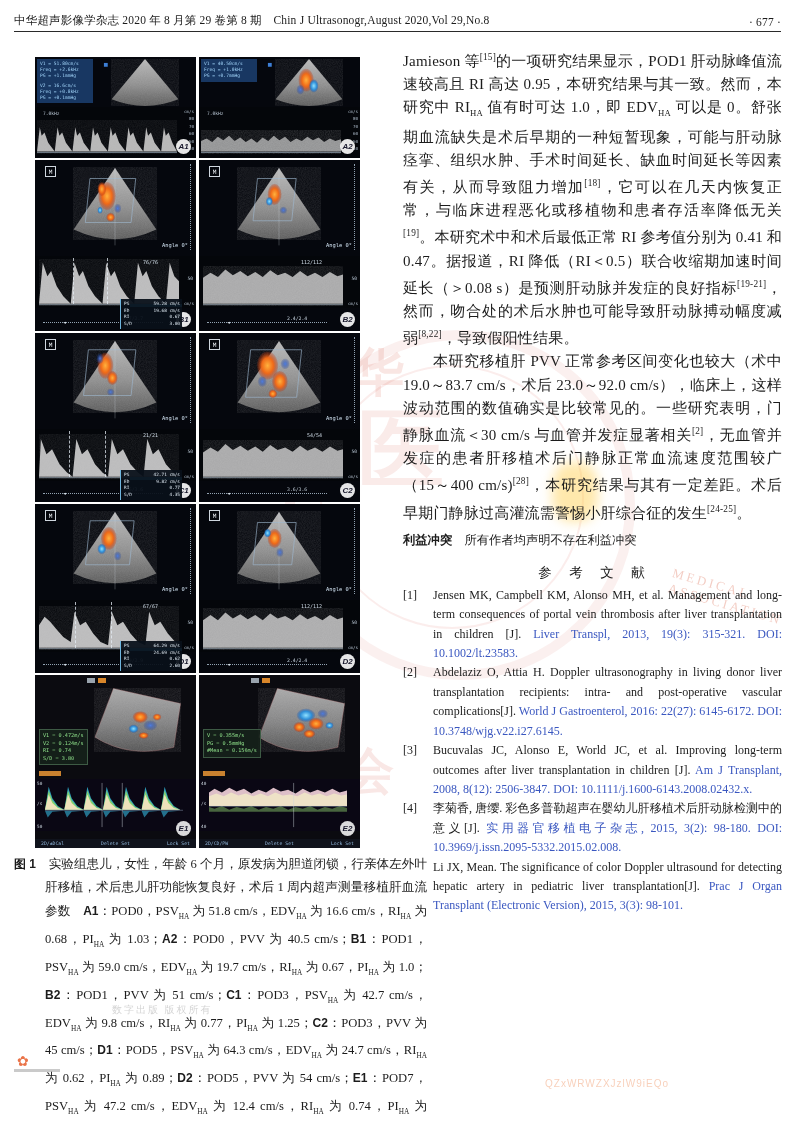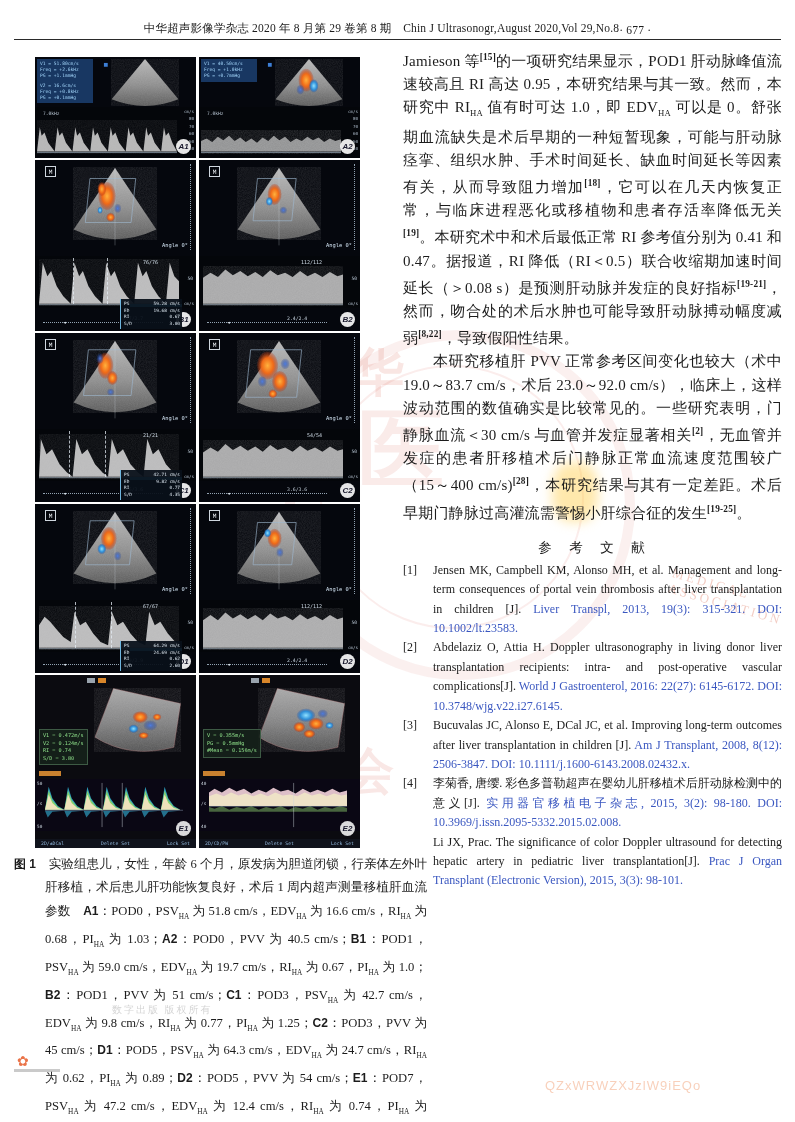--- a/index.html
+++ b/index.html
@@ -1,20 +1,20 @@
 <!DOCTYPE html>
 <html><head>
 <meta charset="utf-8">
 <style>
   html,body{margin:0;padding:0;background:#e8e8e8;}
   .page{position:relative;width:795px;height:1122px;background:#ffffff;overflow:hidden;
         font-family:"Liberation Serif","DejaVu Serif",serif;color:#1c1c1c;}
   
-  .hdr{position:absolute;left:14px;top:16px;width:767px;height:24px;
-       border-bottom:1.6px solid #2a2a2a;display:flex;justify-content:center;align-items:flex-end;
+  .hdr{position:absolute;left:14px;top:8px;width:767px;height:24px;
+       border-bottom:1.6px solid #2a2a2a;display:flex;justify-content:space-between;align-items:flex-end;
        font-size:11.5px;letter-spacing:.2px;padding-bottom:3px;box-sizing:border-box;}
   .hdr .left{white-space:nowrap;}
   .hdr .pg{font-size:11.5px;margin-top:14px;}
   
   .fig{position:absolute;left:35px;top:57px;width:325px;display:grid;
        grid-template-columns:161px 161px;grid-template-rows:101px 171px 169px 169px 173px;gap:2px 3px;}
   .p{position:relative;background:#05070d;overflow:hidden;font-family:"DejaVu Sans Mono","Liberation Mono",monospace;}
   .badge{position:absolute;right:5px;bottom:4px;width:15px;height:15px;border-radius:50%;
          background:rgba(250,250,250,.92);color:#1a1a2e;font:bold 8px/15px "Liberation Sans",sans-serif;
          text-align:center;font-style:italic;}
@@ -59,42 +59,42 @@
   .waveE{position:absolute;left:10px;top:2px;width:138px;height:48px;}
   .esc{position:absolute;color:#cbd5de;font-size:4.4px;left:2px;}
   .esc.t{top:2px;} .esc.m{top:22px;} .esc.b{bottom:2px;}
   .ebar{position:absolute;left:0;bottom:0;width:100%;height:9px;background:#10131c;color:#8fb4d8;
         font-size:4.8px;display:flex;justify-content:space-between;padding:1.5px 6px;box-sizing:border-box;z-index:2;}
   .badge.eb{background:rgba(255,255,255,.85);}
   
   .cap{position:absolute;left:14px;top:853px;width:382px;font-size:12.6px;line-height:23.4px;
        text-align:justify;padding-left:31px;text-indent:-31px;box-sizing:content-box;}
   .cap b{font-family:"Liberation Sans",sans-serif;font-size:12px;}
-  sub{font-size:.58em;} sup{font-size:.62em;font-weight:bold;}
+  sub{font-size:.58em;} sup{font-size:.62em;}
   
   .col{position:absolute;left:403px;top:46px;width:379px;}
   .col p{margin:0;font-size:15px;line-height:23.2px;text-align:justify;letter-spacing:.2px;}
   .col p.ind{text-indent:2em;}
   .coi{margin-top:6px;font-size:12.3px;line-height:19px;}
   .coi b{font-family:"Liberation Sans",sans-serif;}
   .refhead{margin:14px 0 4px 0;text-align:center;font-weight:normal;font-size:13.5px;letter-spacing:2px;}
   .refs{font-size:12px;line-height:19.4px;}
   .ref{display:flex;margin:0;}
   .ref .num{width:30px;flex:none;}
   .ref .body{flex:1;text-align:justify;font-family:Liberation Serif, serif;}
   .ref .cite{color:#3a57c0;}
   .ref.cont .num{visibility:hidden;}
   
   .wm{position:absolute;pointer-events:none;}
   .wm-circle{left:285px;top:330px;width:330px;height:330px;border:10px solid rgba(210,60,45,.08);border-radius:50%;}
   .wm-circle2{left:320px;top:365px;width:260px;height:260px;border:2px solid rgba(210,60,45,.09);border-radius:50%;}
   .wm-char{color:rgba(205,60,40,.13);font-weight:bold;}
   .wm-yellow{left:552px;top:462px;width:46px;height:60px;background:rgba(255,205,70,.45);filter:blur(6px);border-radius:40%;}
   .wm-arc{left:668px;top:582px;color:rgba(215,90,60,.30);font-size:13px;letter-spacing:3px;transform:rotate(16deg);font-family:"Liberation Serif",serif;}
-  .wm-str{left:545px;top:1078px;color:rgba(235,120,60,.35);font-size:13px;letter-spacing:1px;font-family:"Liberation Sans",sans-serif;}
+  .wm-str{left:545px;top:1078px;color:rgba(235,120,60,.35);font-size:10px;letter-spacing:1px;font-family:"Liberation Sans",sans-serif;}
   .wm-flower{left:17px;top:1053px;color:rgba(230,90,40,.85);font-size:14px;}
   .wm-flower-sub{left:14px;top:1069px;width:46px;height:3px;background:rgba(150,150,150,.5);}
   .wm-gray{left:112px;top:1003px;color:rgba(160,160,160,.45);font-size:10px;letter-spacing:2px;}
 </style>
 </head>
 <body>
 
 <div class="page">
 
   <svg width="0" height="0" style="position:absolute">
@@ -537,39 +537,42 @@
         <span>Lock Set</span>
       </div>
       <div class="badge eb" style="bottom:12px">E2</div>
     </div>
   </div>
 
   <div class="cap"><b>图 1</b>　实验组患儿，女性，年龄 6 个月，原发病为胆道闭锁，行亲体左外叶肝移植，术后患儿肝功能恢复良好，术后 1 周内超声测量移植肝血流参数　<b>A1</b>：POD0，PSV<sub>HA</sub> 为 51.8 cm/s，EDV<sub>HA</sub> 为 16.6 cm/s，RI<sub>HA</sub> 为 0.68，PI<sub>HA</sub> 为 1.03；<b>A2</b>：POD0，PVV 为 40.5 cm/s；<b>B1</b>：POD1，PSV<sub>HA</sub> 为 59.0 cm/s，EDV<sub>HA</sub> 为 19.7 cm/s，RI<sub>HA</sub> 为 0.67，PI<sub>HA</sub> 为 1.0；<b>B2</b>：POD1，PVV 为 51 cm/s；<b>C1</b>：POD3，PSV<sub>HA</sub> 为 42.7 cm/s，EDV<sub>HA</sub> 为 9.8 cm/s，RI<sub>HA</sub> 为 0.77，PI<sub>HA</sub> 为 1.25；<b>C2</b>：POD3，PVV 为 45 cm/s；<b>D1</b>：POD5，PSV<sub>HA</sub> 为 64.3 cm/s，EDV<sub>HA</sub> 为 24.7 cm/s，RI<sub>HA</sub> 为 0.62，PI<sub>HA</sub> 为 0.89；<b>D2</b>：POD5，PVV 为 54 cm/s；<b>E1</b>：POD7，PSV<sub>HA</sub> 为 47.2 cm/s，EDV<sub>HA</sub> 为 12.4 cm/s，RI<sub>HA</sub> 为 0.74，PI<sub>HA</sub> 为 1.17；：POD7，PVV 为 35.5 cm/s</div>
 
   <div class="col">
     <p>Jamieson 等<sup>[15]</sup>的一项研究结果显示，POD1 肝动脉峰值流速较高且 RI 高达 0.95，本研究结果与其一致。然而，本研究中 RI<sub>HA</sub> 值有时可达 1.0，即 EDV<sub>HA</sub> 可以是 0。舒张期血流缺失是术后早期的一种短暂现象，可能与肝动脉痉挛、组织水肿、手术时间延长、缺血时间延长等因素有关，从而导致阻力增加<sup>[18]</sup>，它可以在几天内恢复正常，与临床进程恶化或移植物和患者存活率降低无关<sup>[19]</sup>。本研究术中和术后最低正常 RI 参考值分别为 0.41 和 0.47。据报道，RI 降低（RI＜0.5）联合收缩期加速时间延长（＞0.08 s）是预测肝动脉并发症的良好指标<sup>[19-21]</sup>，然而，吻合处的术后水肿也可能导致肝动脉搏动幅度减弱<sup>[8,22]</sup>，导致假阳性结果。</p>
-    <p class="ind">本研究移植肝 PVV 正常参考区间变化也较大（术中 19.0～83.7 cm/s，术后 23.0～92.0 cm/s），临床上，这样波动范围的数值确实是比较常见的。一些研究表明，门静脉血流＜30 cm/s 与血管并发症显著相关<sup>[2]</sup>，无血管并发症的患者肝移植术后门静脉正常血流速度范围较广（15～400 cm/s)<sup>[28]</sup>，本研究结果与其有一定差距。术后早期门静脉过高灌流需警惕小肝综合征的发生<sup>[19-25]</sup>。</p>
+    <p class="ind">本研究移植肝 PVV 正常参考区间变化也较大（术中 19.0～83.7 cm/s，术后 23.0～92.0 cm/s），临床上，这样波动范围的数值确实是比较常见的。一些研究表明，门静脉血流＜30 cm/s 与血管并发症显著相关<sup>[2]</sup>，无血管并发症的患者肝移植术后门静脉正常血流速度范围较广（15～400 cm/s)<sup>[28]</sup>，本研究结果与其有一定差距。术后早期门静脉过高灌流需警惕小肝综合征的发生<sup>[24-25]</sup>。</p>
+    <div class="coi">
+      <b>利益冲突</b><span>　所有作者均声明不存在利益冲突</span>
+    </div>
     <div class="refhead">参　考　文　献</div>
     <div class="refs">
       <div class="ref">
         <span class="num">[1]</span>
         <span class="body"><span>Jensen MK, Campbell KM, Alonso MH, et al. Management and long-term consequences of portal vein thrombosis after liver transplantation in children [J]. </span><span class="cite">Liver Transpl, 2013, 19(3): 315-321. DOI: 10.1002/lt.23583.</span></span>
       </div>
       <div class="ref">
         <span class="num">[2]</span>
         <span class="body"><span>Abdelaziz O, Attia H. Doppler ultrasonography in living donor liver transplantation recipients: intra- and post-operative vascular complications[J]. </span><span class="cite">World J Gastroenterol, 2016: 22(27): 6145-6172. DOI: 10.3748/wjg.v22.i27.6145.</span></span>
       </div>
       <div class="ref">
         <span class="num">[3]</span>
-        <span class="body"><span>Bucuvalas JC, Alonso E, DCal JC, et al. Improving long-term outcomes after liver transplantation in children [J]. </span><span class="cite">Am J Transplant, 2008, 8(12): 2506-3847. DOI: 10.1111/j.1600-6143.2008.02432.x.</span></span>
+        <span class="body"><span>Bucuvalas JC, Alonso E, World JC, et al. Improving long-term outcomes after liver transplantation in children [J]. </span><span class="cite">Am J Transplant, 2008, 8(12): 2506-3847. DOI: 10.1111/j.1600-6143.2008.02432.x.</span></span>
       </div>
       <div class="ref">
         <span class="num">[4]</span>
         <span class="body"><span>李菊香, 唐缨. 彩色多普勒超声在婴幼儿肝移植术后肝动脉检测中的意义[J]. </span><span class="cite">实用器官移植电子杂志, 2015, 3(2): 98-180. DOI: 10.3969/j.issn.2095-5332.2015.02.008.</span></span>
       </div>
       <div class="ref cont">
         <span class="num">[4]</span>
-        <span class="body"><span>Li JX, Prac. The significance of color Doppler ultrasound for detecting hepatic artery in pediatric liver transplantation[J]. </span><span class="cite">Prac J Organ Transplant (Electronic Version), 2015, 3(3): 98-101.</span></span>
+        <span class="body"><span>Li JX, Mean. The significance of color Doppler ultrasound for detecting hepatic artery in pediatric liver transplantation[J]. </span><span class="cite">Prac J Organ Transplant (Electronic Version), 2015, 3(3): 98-101.</span></span>
       </div>
     </div>
   </div>
 
 </div>
 
 </body></html>

